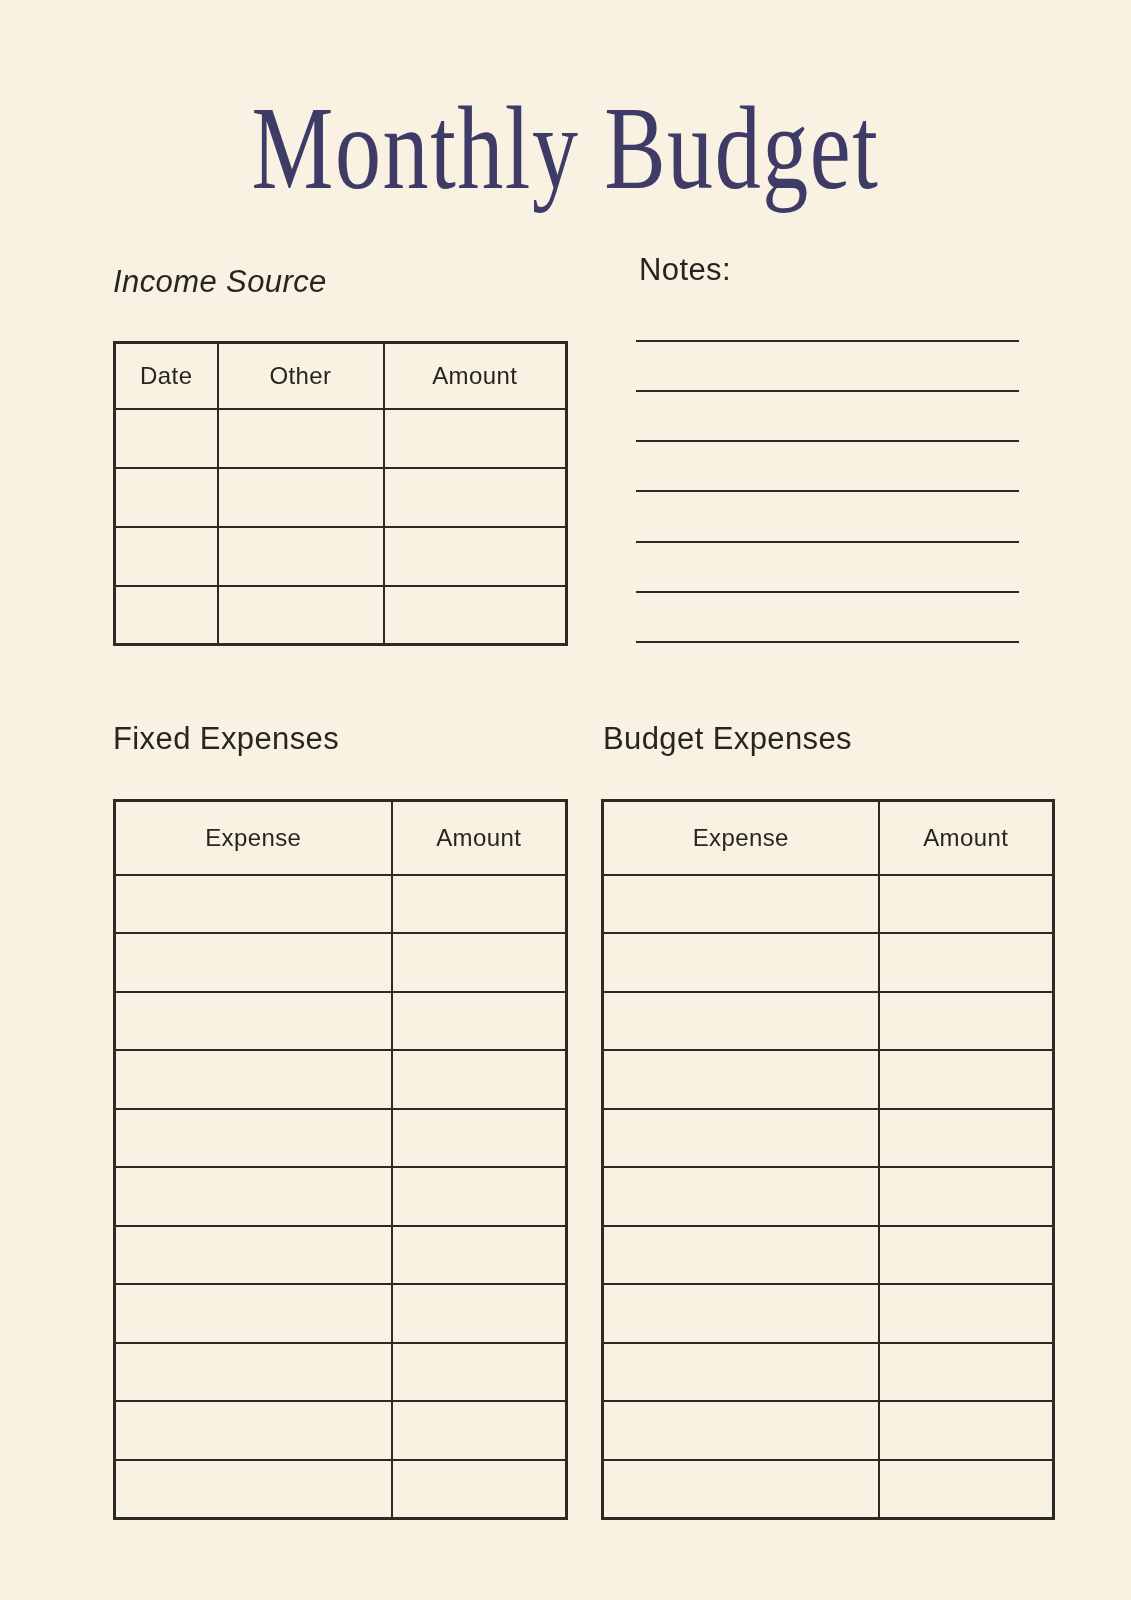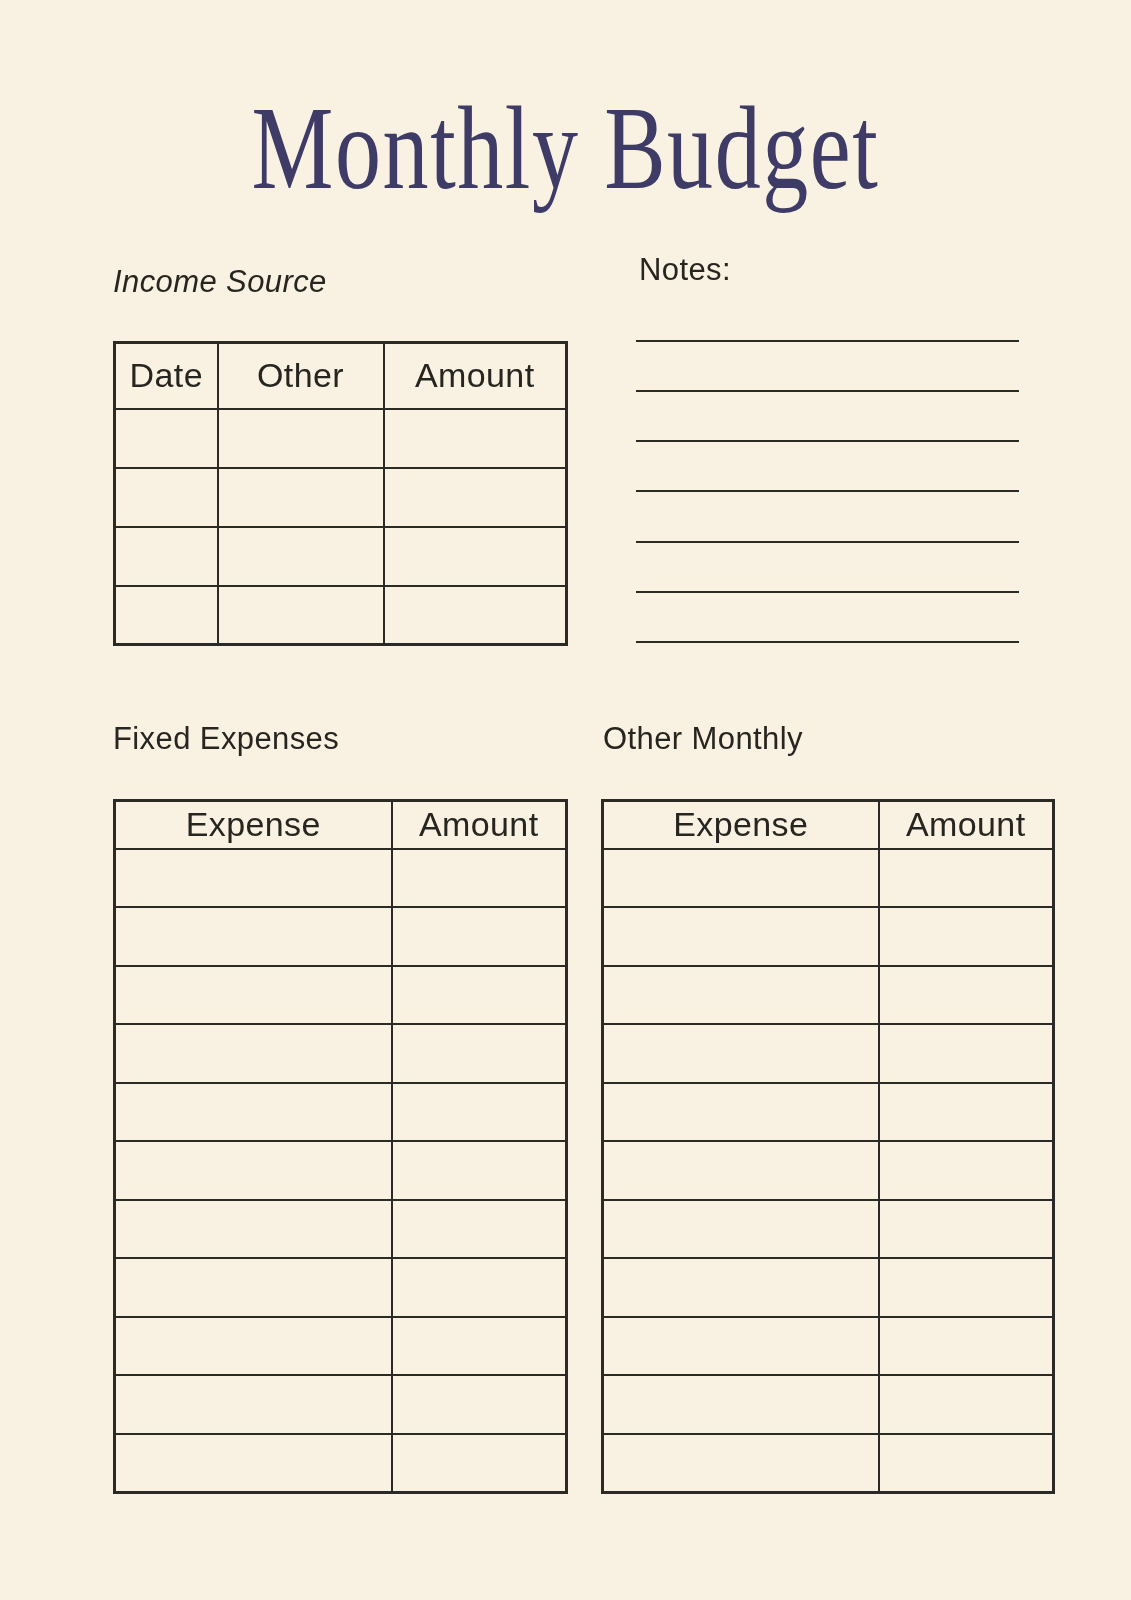--- a/index.html
+++ b/index.html
@@ -56,32 +56,32 @@
     background:var(--background);
     border:3px solid var(--border);
   }
   table.budget-table th,
   table.budget-table td{
     border:2px solid var(--border);
     vertical-align:middle;
     text-align:center;
   }
   table.budget-table th{
-    font-size:34px;
+    font-size:24px;
     font-weight:500;
     letter-spacing:0.4px;
     color:var(--heading);
     margin-top:29px;
   }
   .table-income{left:113px;top:341px;width:452px;}
   .table-income thead tr{height:66px;}
   .table-income tbody tr{height:59px;}
   .table-fixed{left:113px;top:799px;width:452px;}
   .table-other{left:601px;top:799px;width:451px;}
-  .table-fixed thead tr,.table-other thead tr{height:48px;}
+  .table-fixed thead tr,.table-other thead tr{height:74px;}
   .table-fixed tbody tr,.table-other tbody tr{height:58.5px;}
 
   .notes-lines{
     position:absolute;
     left:636px;
     top:340px;
     width:383px;
     height:303px;
     display:flex;
     flex-direction:column;
@@ -205,21 +205,21 @@
           <td></td>
           <td></td>
         </tr>
         <tr>
           <td></td>
           <td></td>
         </tr>
       </tbody>
   </table>
 
-  <h2 class="section-heading heading-other">Other Monthly</h2>
+  <h2 class="section-heading heading-other">Budget Expenses</h2>
 
   <table class="budget-table table-other">
     <colgroup>
       <col style="width:276px">
       <col style="width:175px">
     </colgroup>
     <thead>
       <tr>
         <th>Expense</th>
         <th>Amount</th>

